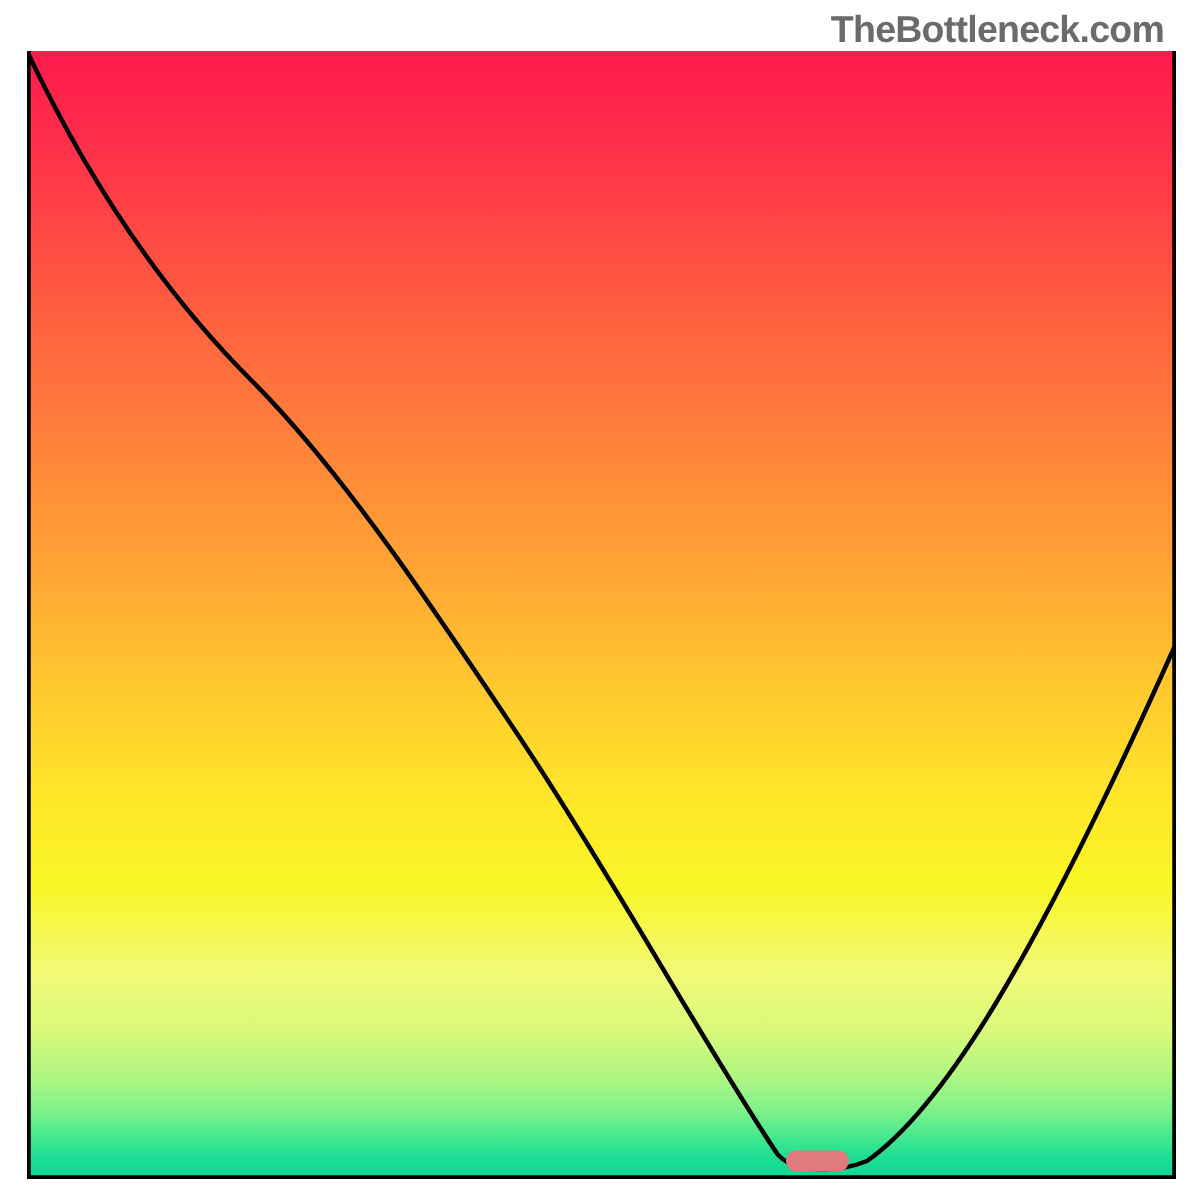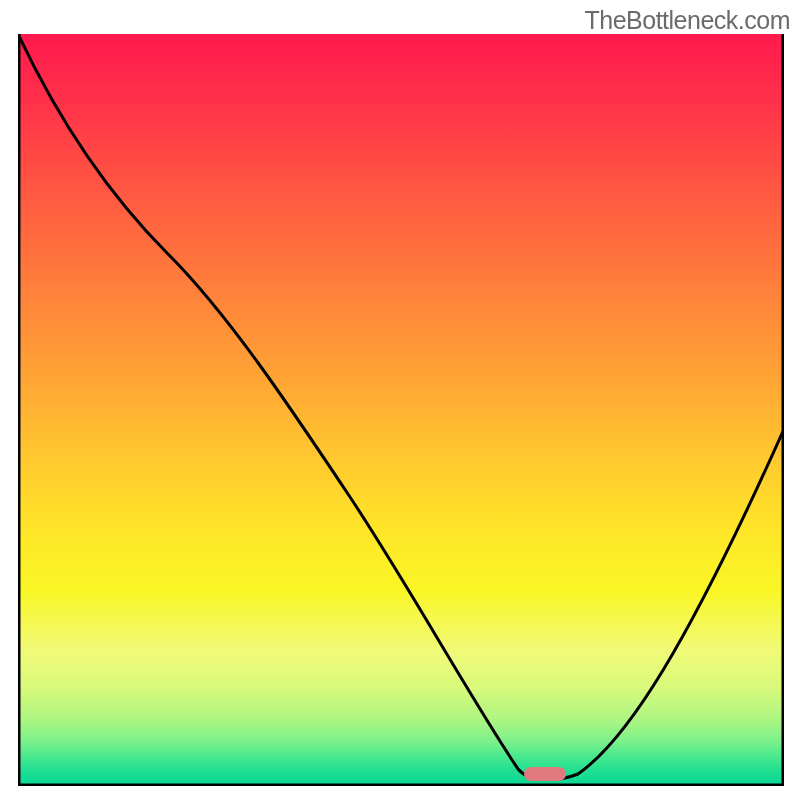--- a/index.html
+++ b/index.html
@@ -7,24 +7,24 @@
     width: 800px;
     height: 800px;
     background: #ffffff;
     font-family: Arial, sans-serif;
     position: relative;
     overflow: hidden;
   }
   .watermark {
     position: absolute;
     top: 6px;
-    right: 10px;
+    right: 24px;
     font-size: 25px;
     color: #6b6b6b;
-    font-weight: 400;
+    font-weight: 700;
     z-index: 10;
     letter-spacing: -0.5px;
   }
   .chart-container {
     position: absolute;
     top: 34px;
     left: 18px;
     width: 766px;
     height: 752px;
     border: 0;

